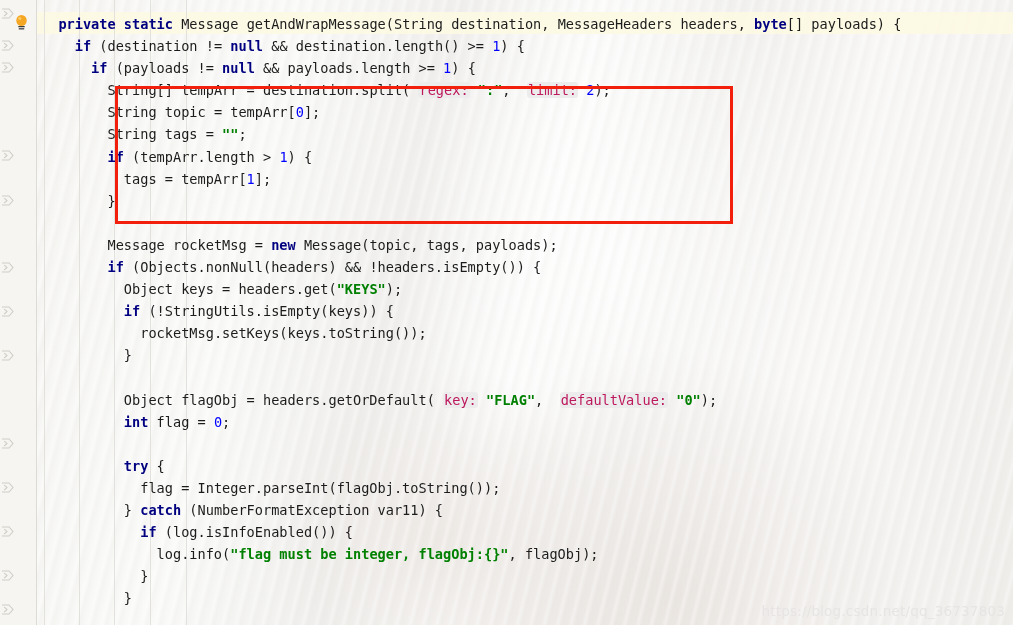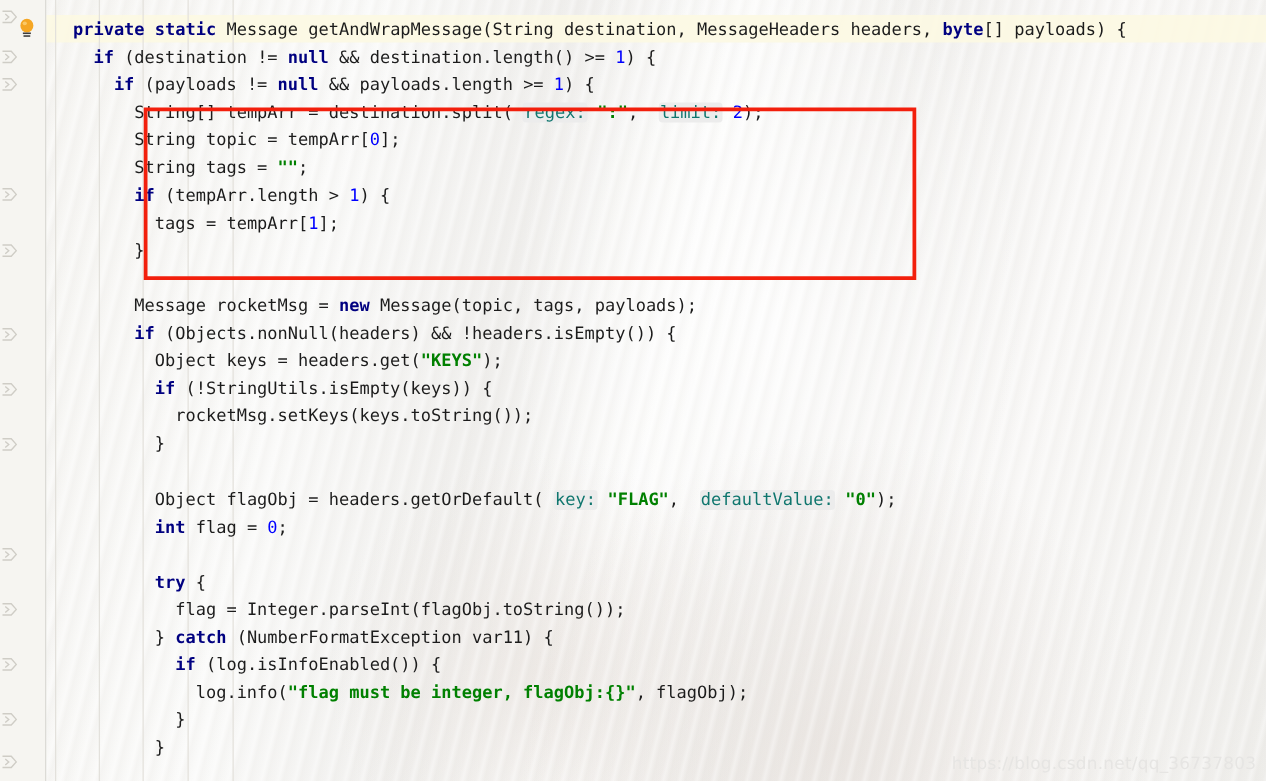--- a/index.html
+++ b/index.html
@@ -112,21 +112,21 @@
     z-index: 4;
     letter-spacing: 0px;
   }
   .code .ln { display: block; height: 22.1px; }
 
   .kw   { color: #000080; font-weight: bold; }
   .str  { color: #008000; font-weight: bold; }
   .num  { color: #0000ff; }
   .plain{ color: #1c1c1c; }
   .hint {
-    color: #0f766e;
+    color: #be185d;
     background: #ececec;
     border-radius: 3px;
     padding: 0 1px;
   }
 
   
   .redbox {
     position: absolute;
     z-index: 5;
     border: 3px solid #f21f0c;

